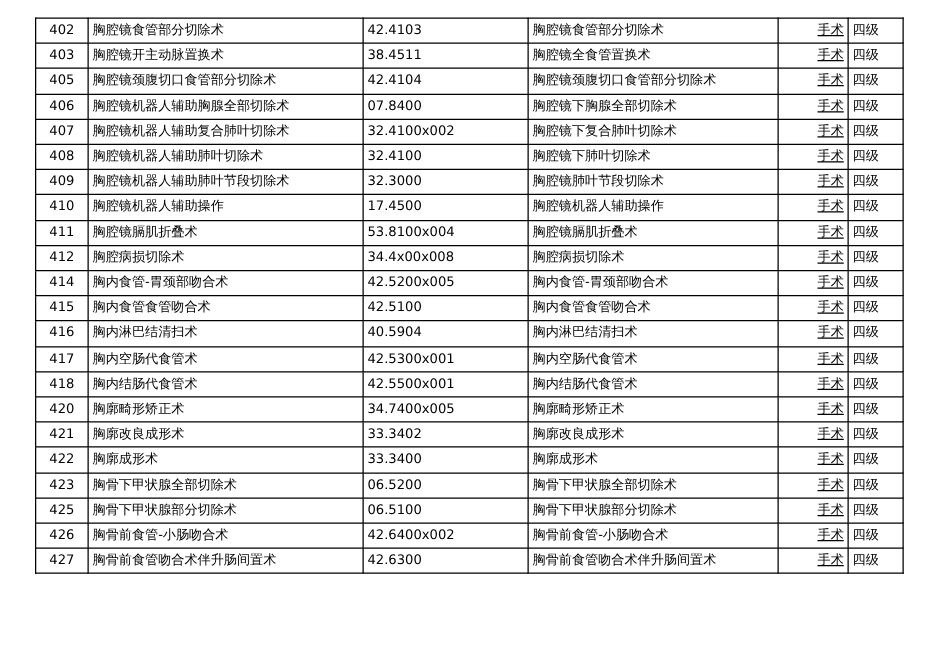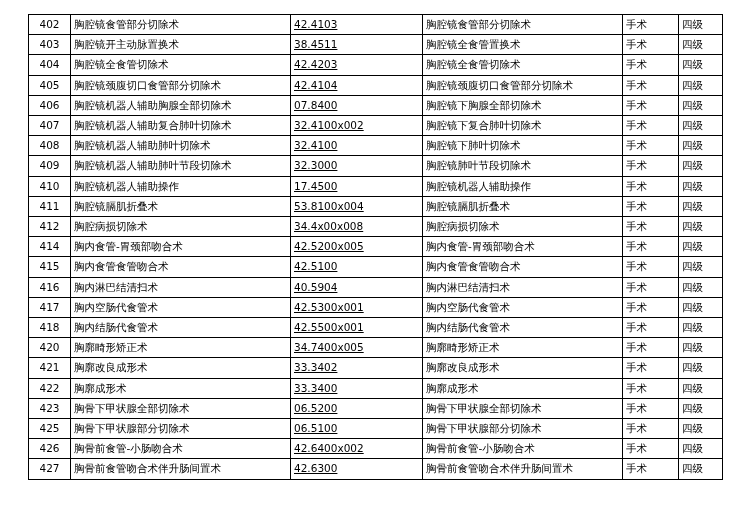--- a/index.html
+++ b/index.html
@@ -38,23 +38,23 @@
   }
   col.c-idx   { width: 42px; }
   col.c-name  { width: 220px; }
   col.c-code  { width: 132px; }
   col.c-alt   { width: 200px; }
   col.c-type  { width: 56px; }
   col.c-level { width: 44px; }
 
   td.idx   { text-align: center; }
   td.name  { text-align: left; }
-  td.code  { text-align: left; text-decoration: underline; }
+  td.code  { text-align: left; }
   td.alt   { text-align: left; }
-  td.type  { text-align: left; }
+  td.type  { text-align: right; text-decoration: underline; }
   td.level { text-align: left; }
 </style>
 </head>
 <body>
 
 <div class="page">
   <table class="proc-table">
     <colgroup>
       <col class="c-idx">
       <col class="c-name">
@@ -74,28 +74,20 @@
         </tr>
         <tr>
           <td class="idx">403</td>
           <td class="name">胸腔镜开主动脉置换术</td>
           <td class="code">38.4511</td>
           <td class="alt">胸腔镜全食管置换术</td>
           <td class="type">手术</td>
           <td class="level">四级</td>
         </tr>
         <tr>
-          <td class="idx">404</td>
-          <td class="name">胸腔镜全食管切除术</td>
-          <td class="code">42.4203</td>
-          <td class="alt">胸腔镜全食管切除术</td>
-          <td class="type">手术</td>
-          <td class="level">四级</td>
-        </tr>
-        <tr>
           <td class="idx">405</td>
           <td class="name">胸腔镜颈腹切口食管部分切除术</td>
           <td class="code">42.4104</td>
           <td class="alt">胸腔镜颈腹切口食管部分切除术</td>
           <td class="type">手术</td>
           <td class="level">四级</td>
         </tr>
         <tr>
           <td class="idx">406</td>
           <td class="name">胸腔镜机器人辅助胸腺全部切除术</td>

